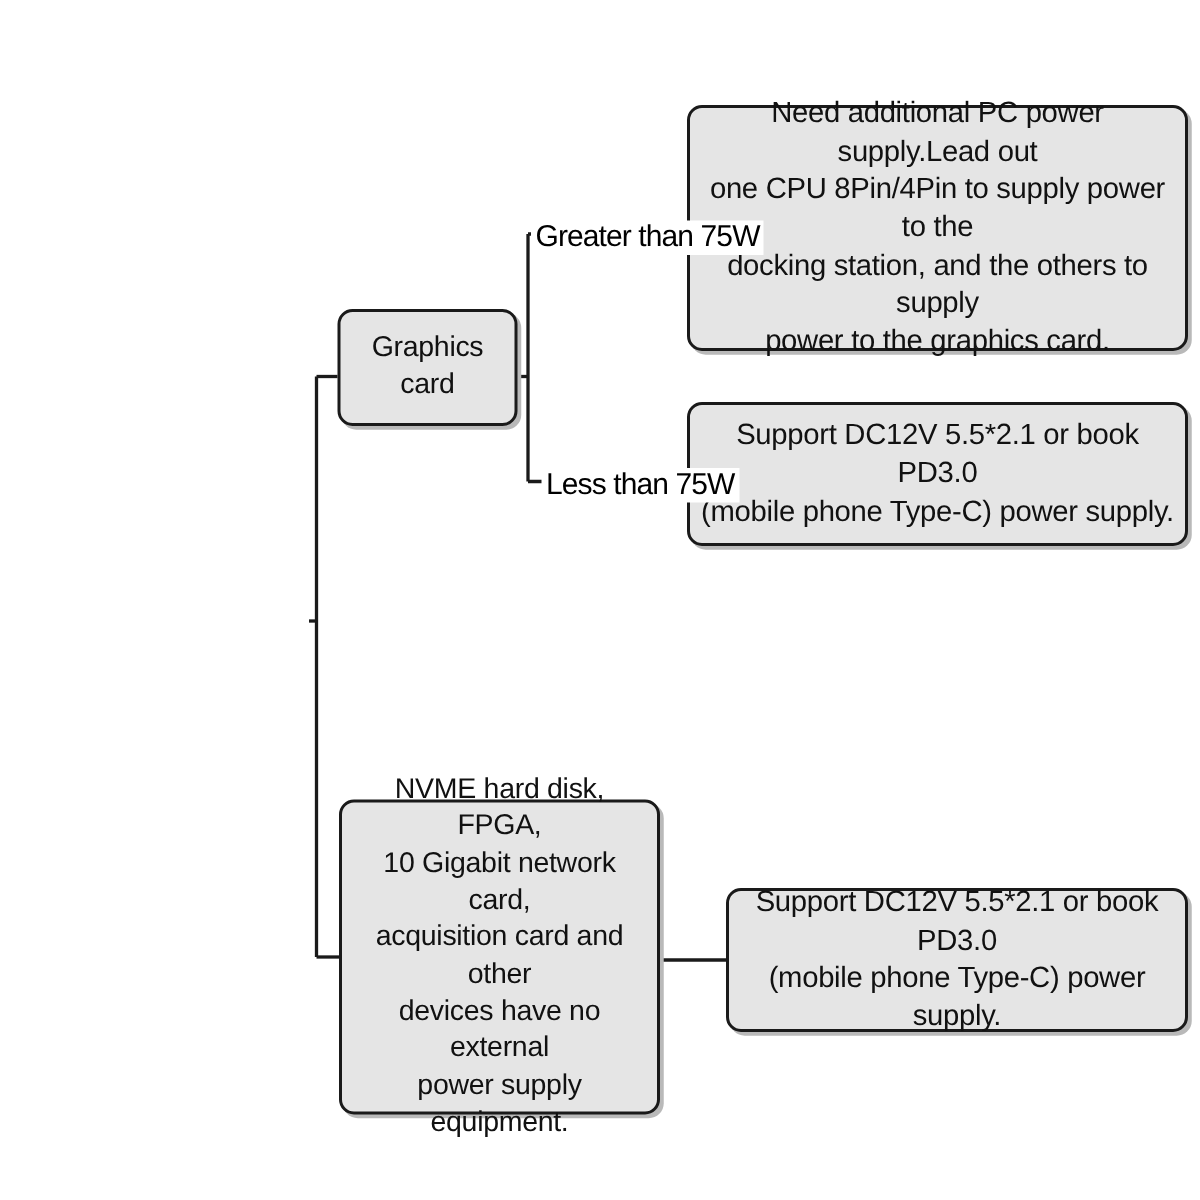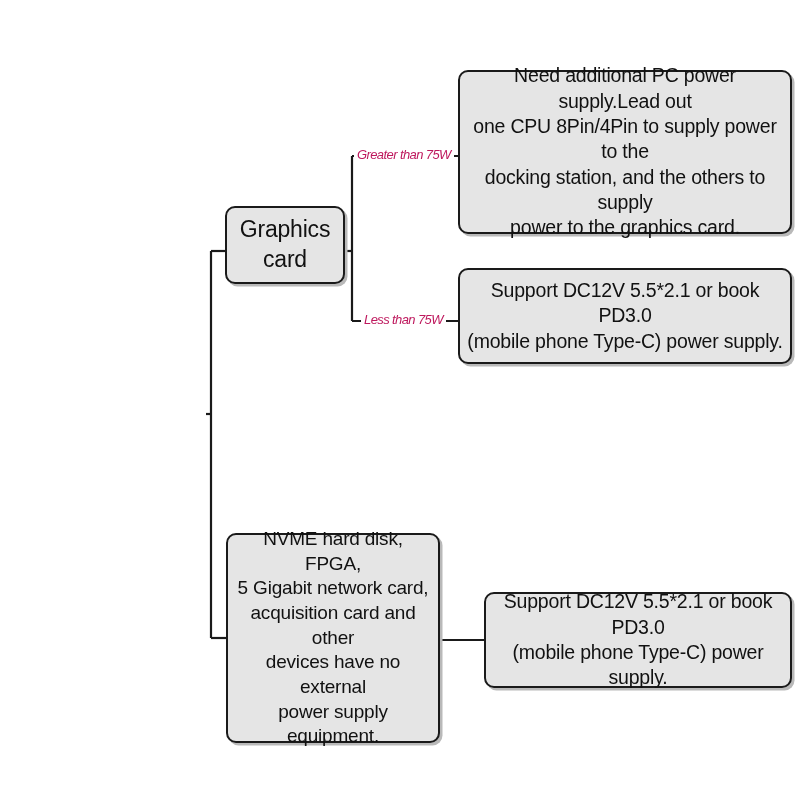--- a/index.html
+++ b/index.html
@@ -48,21 +48,21 @@
     letter-spacing: -0.2px;
   }
 
   
   #node-root {
     left: 16px;  top: 370px;  width: 190px; height: 88px;
     font-size: 19px;
   }
   #node-gpu {
     left: 225px; top: 206px;  width: 120px; height: 78px;
-    font-size: 23px;
+    font-size: 19px;
   }
   #node-gpu-high {
     left: 458px; top: 70px;   width: 334px; height: 164px;
     font-size: 19.5px;
   }
   #node-gpu-low {
     left: 458px; top: 268px;  width: 334px; height: 96px;
     font-size: 19.5px;
   }
   #node-other {
@@ -70,28 +70,27 @@
     font-size: 19px;
   }
   #node-other-supply {
     left: 484px; top: 592px;  width: 308px; height: 96px;
     font-size: 19.5px;
   }
 
   
   .edge-label {
     position: absolute;
-    color: #be185d;
-    font-size: 13px;
+    color: #000000;
+    font-size: 20px;
     letter-spacing: -0.6px;
     white-space: nowrap;
     background: #ffffff;
     padding: 0 3px;
     z-index: 3;
-    font-style: italic;
   }
   #label-greater { left: 354px; top: 147px; }
   #label-less    { left: 361px; top: 312px; }
 </style>
 </head>
 <body>
 
 <div id="canvas">
 
   <svg id="wires" viewBox="0 0 800 800" xmlns="http://www.w3.org/2000/svg">
@@ -128,21 +127,21 @@
 power to the graphics card.</span>
   </div>
 
   <div class="node" id="node-gpu-low">
     <span class="node-text">Support DC12V 5.5*2.1 or book PD3.0
 (mobile phone Type-C) power supply.</span>
   </div>
 
   <div class="node" id="node-other">
     <span class="node-text">NVME hard disk, FPGA,
-5 Gigabit network card,
+10 Gigabit network card,
 acquisition card and other
 devices have no external
 power supply equipment.</span>
   </div>
 
   <div class="node" id="node-other-supply">
     <span class="node-text">Support DC12V 5.5*2.1 or book PD3.0
 (mobile phone Type-C) power supply.</span>
   </div>
 

